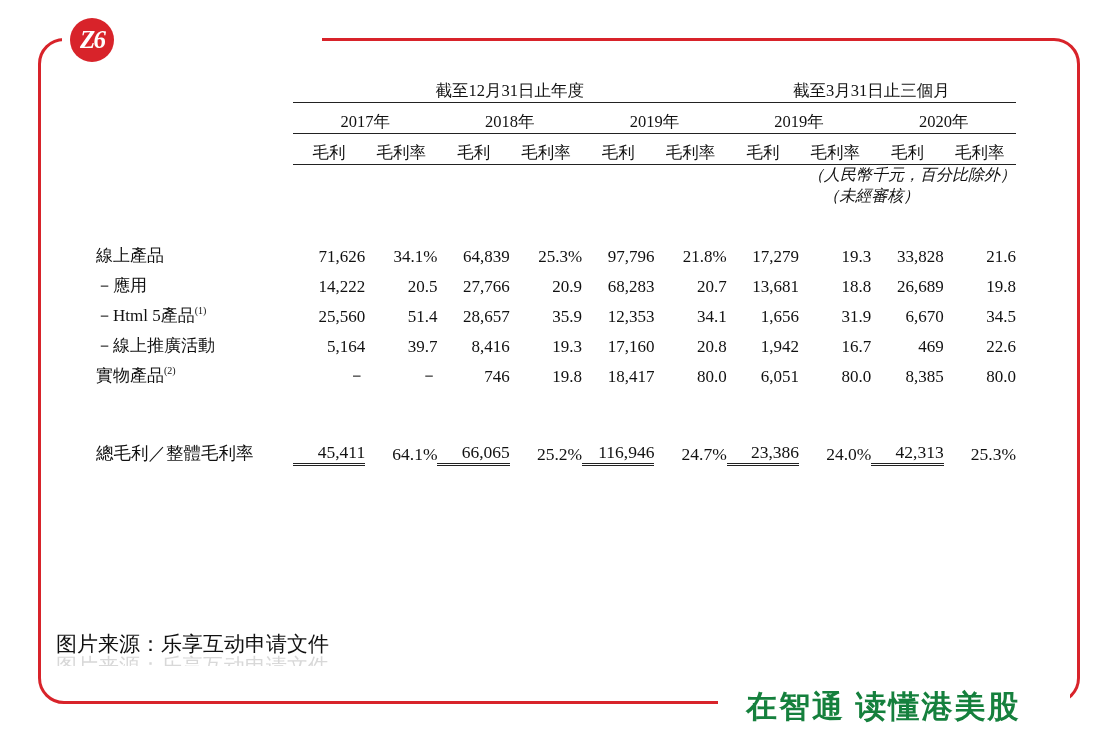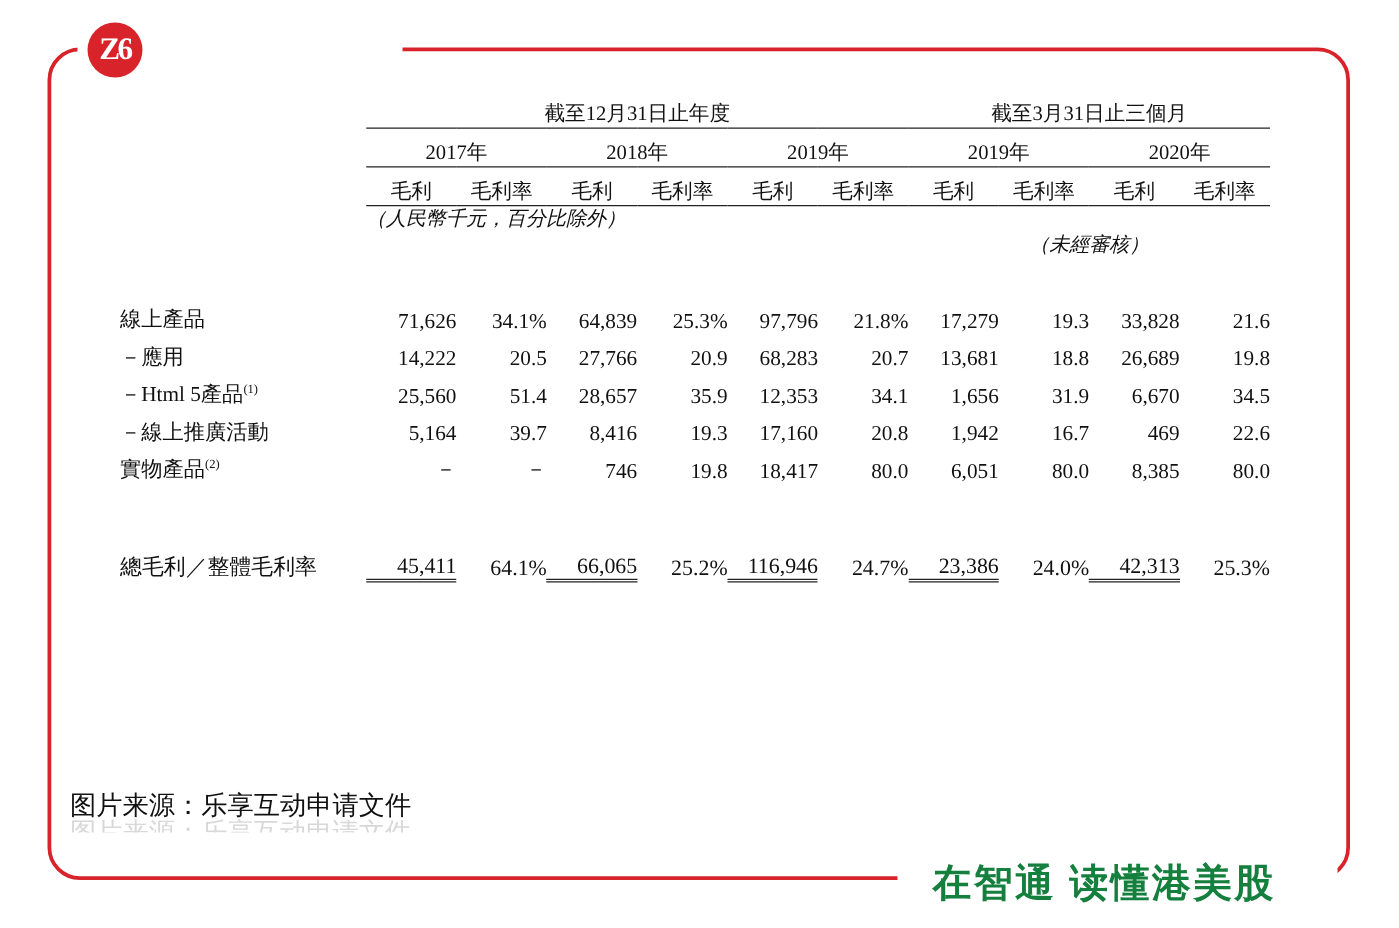--- a/index.html
+++ b/index.html
@@ -59,20 +59,21 @@
     width: 44px;
     height: 44px;
     border-radius: 50%;
     background: #d8232a;
     color: #ffffff;
     display: flex;
     align-items: center;
     justify-content: center;
     font-family: "Liberation Serif", serif;
     font-size: 25px;
+    font-style: italic;
     font-weight: bold;
     letter-spacing: -2px;
   }
   #logo-text {
     font-family: "Liberation Sans", sans-serif;
     font-size: 31px;
     font-weight: bold;
     color: #1a1a1a;
     letter-spacing: 1px;
   }
@@ -126,21 +127,21 @@
     border-bottom: 1px solid #222;
   }
   .sub {
     text-align: center;
     font-size: 16.5px;
     padding-bottom: 3px;
     border-bottom: 1px solid #222;
   }
   .spacer-row td { height: 8px; }
   .note-row td {
-    text-align: left;
+    text-align: right;
     font-style: italic;
     font-size: 16px;
     padding-top: 6px;
   }
   .note-row2 td {
     text-align: center;
     font-style: italic;
     font-size: 16px;
     padding-top: 4px;
   }

